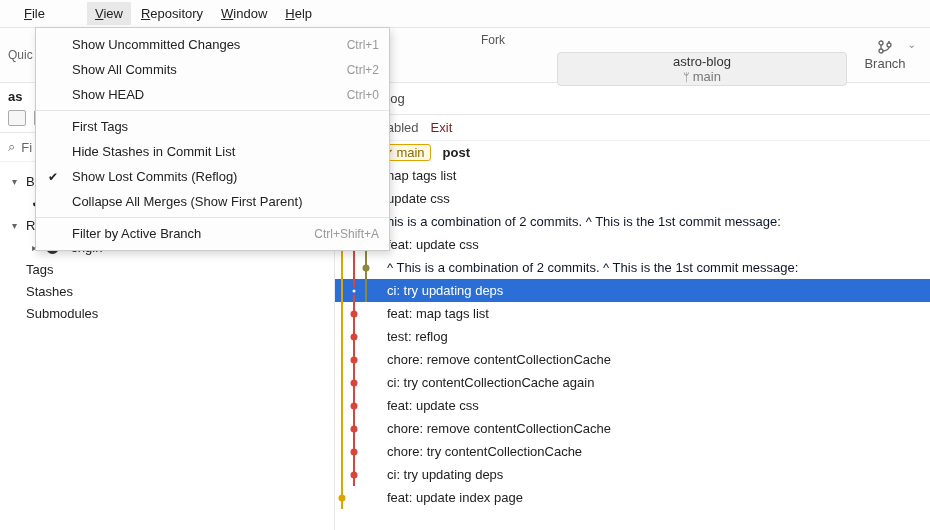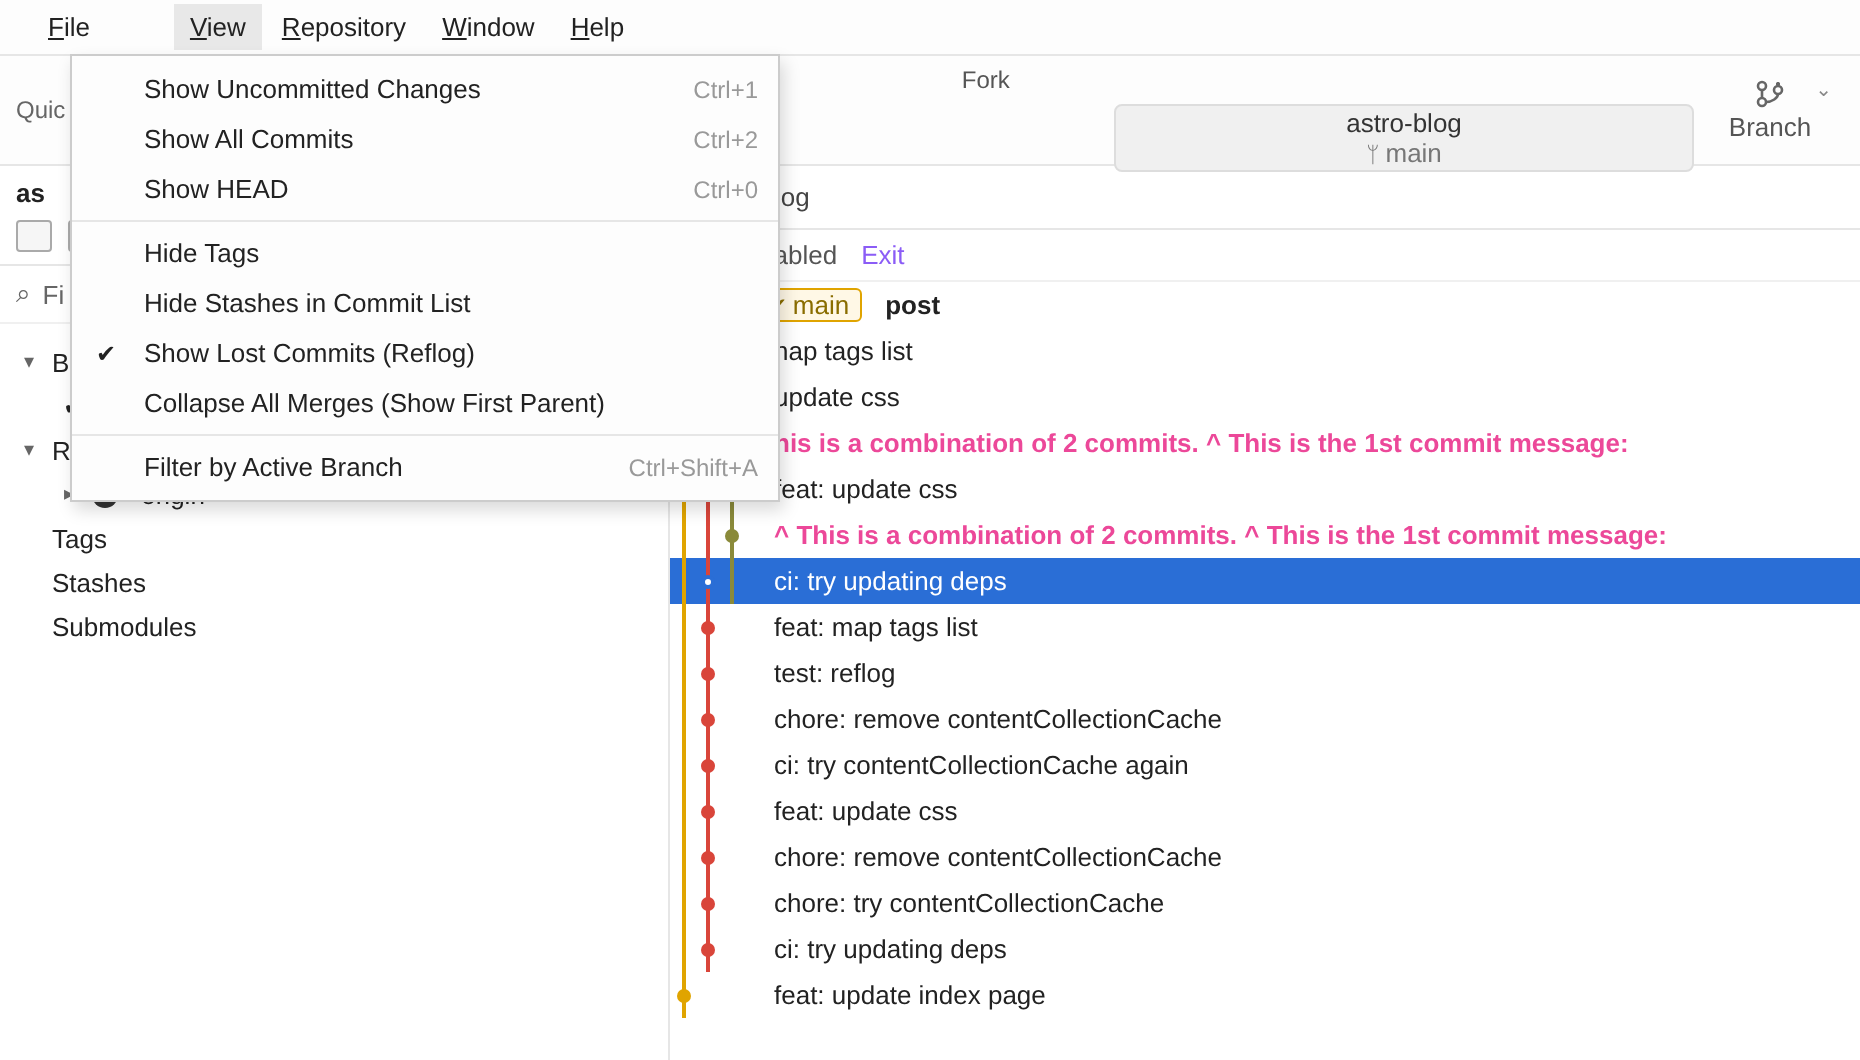--- a/index.html
+++ b/index.html
@@ -34,26 +34,26 @@
 .tree-item { display: flex; align-items: center; height: 22px; padding-left: 8px; gap: 4px; }
 .tree-item.bold { font-weight: 600; }
 .tree-item.child { padding-left: 28px; }
 .tree-item .disclosure { font-size: 10px; color: #666; width: 10px; }
 .tree-item .check { font-size: 11px; margin-right: 2px; }
 .main { flex: 1; display: flex; flex-direction: column; overflow: hidden; }
 .tabstrip { height: 32px; border-bottom: 1px solid #e6e6e6; display: flex; align-items: center; padding: 0 12px; }
 .tab-title { font-size: 13px; color: #444; }
 .mode-row { height: 26px; display: flex; align-items: center; padding: 0 12px; gap: 12px; border-bottom: 1px solid #f0f0f0; font-size: 12px; }
 .mode-row .txt { color: #555; }
-.mode-row .exit { color: #8b5cf6; }
+.mode-row .exit { color: #7f1d1d; }
 .commit-list { flex: 1; overflow-y: auto; }
 .commit-row { display: flex; align-items: center; height: 23px; padding-left: 44px; position: relative; font-size: 13px; }
 .commit-row.selected { background: #2a6ed6; color: #fff; }
 .commit-row .msg { padding-left: 8px; }
-.commit-row.dim .msg { color: #ec4899; font-weight: bold; }
+.commit-row.dim .msg { color: #0f172a; }
 .commit-row.selected .msg { color: #fff; }
 .badge { display: inline-flex; align-items: center; border: 1px solid #e0a400; background: #fff8e6; color: #8a6d00; border-radius: 3px; padding: 0 5px; height: 17px; font-size: 11px; margin-right: 4px; gap: 3px; }
 .badge .chk { font-size: 10px; }
 .rail { position: absolute; top: 0; bottom: 0; width: 2px; }
 .dot { position: absolute; top: 50%; width: 7px; height: 7px; border-radius: 50%; transform: translate(-2.5px, -50%); }
 .r-orange { background: #e0a400; left: 6px; }
 .r-red { background: #d9453a; left: 18px; }
 .r-olive { background: #8a8a3a; left: 30px; }
 .d-orange { background: #e0a400; left: 6px; }
 .d-red { background: #d9453a; left: 18px; }
@@ -78,21 +78,21 @@
       <div class="dropdown-item">
         <span>Show All Commits</span>
         <span class="shortcut">Ctrl+2</span>
       </div>
       <div class="dropdown-item">
         <span>Show HEAD</span>
         <span class="shortcut">Ctrl+0</span>
       </div>
       <div class="dropdown-sep"></div>
       <div class="dropdown-item">
-        <span>Hide Tags</span>
+        <span>First Tags</span>
       </div>
       <div class="dropdown-item">
         <span>Hide Stashes in Commit List</span>
       </div>
       <div class="dropdown-item">
         <span class="check">✔</span>
         <span>Show Lost Commits (Reflog)</span>
       </div>
       <div class="dropdown-item">
         <span>Collapse All Merges (Show First Parent)</span>

